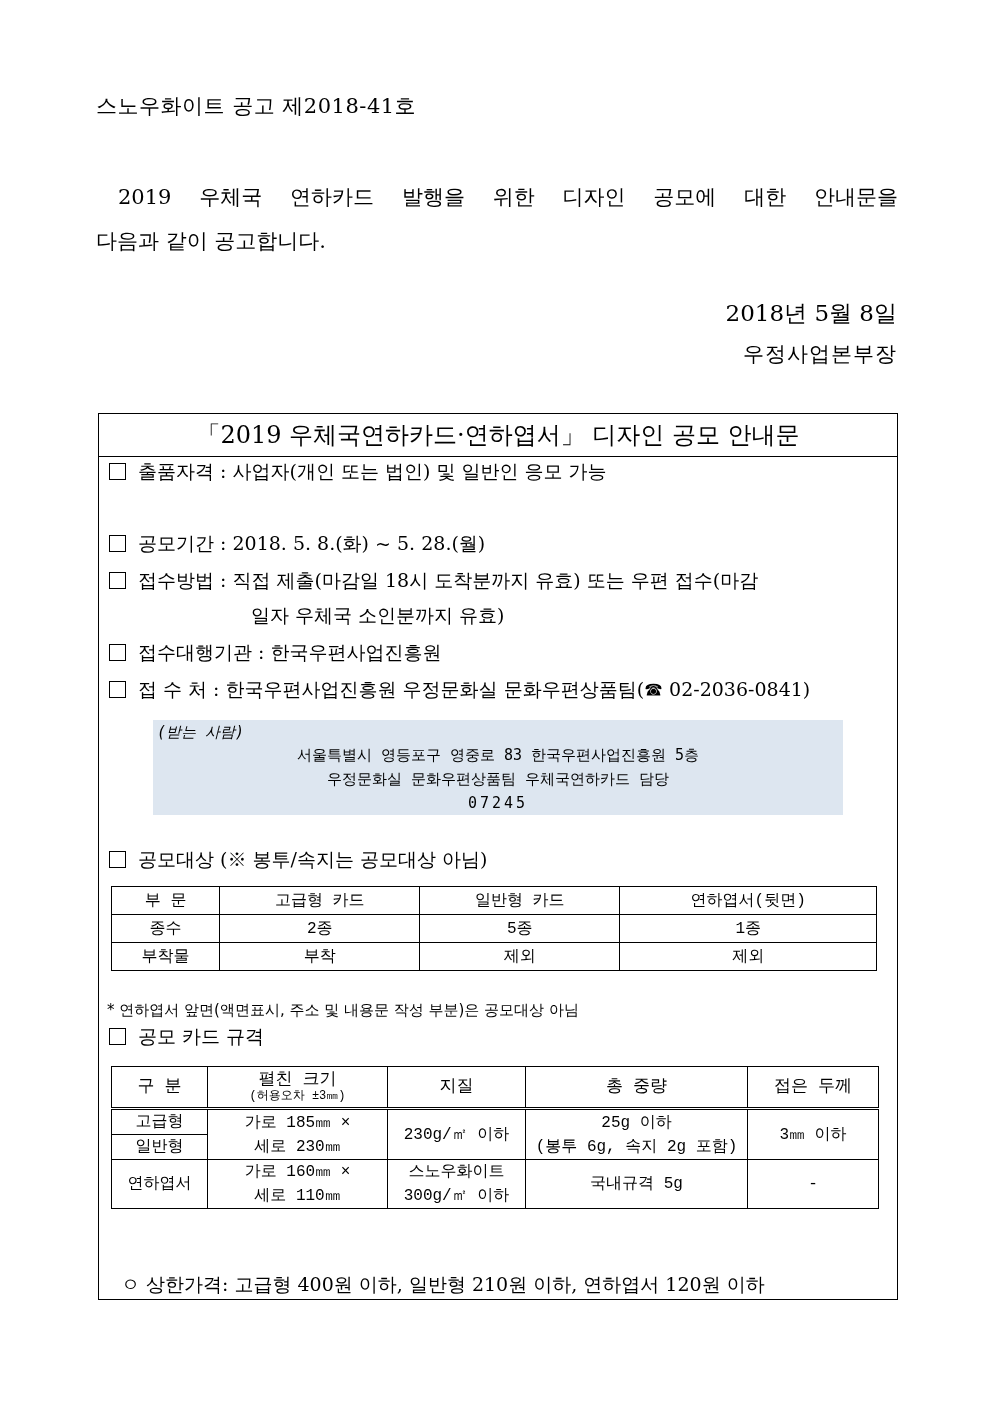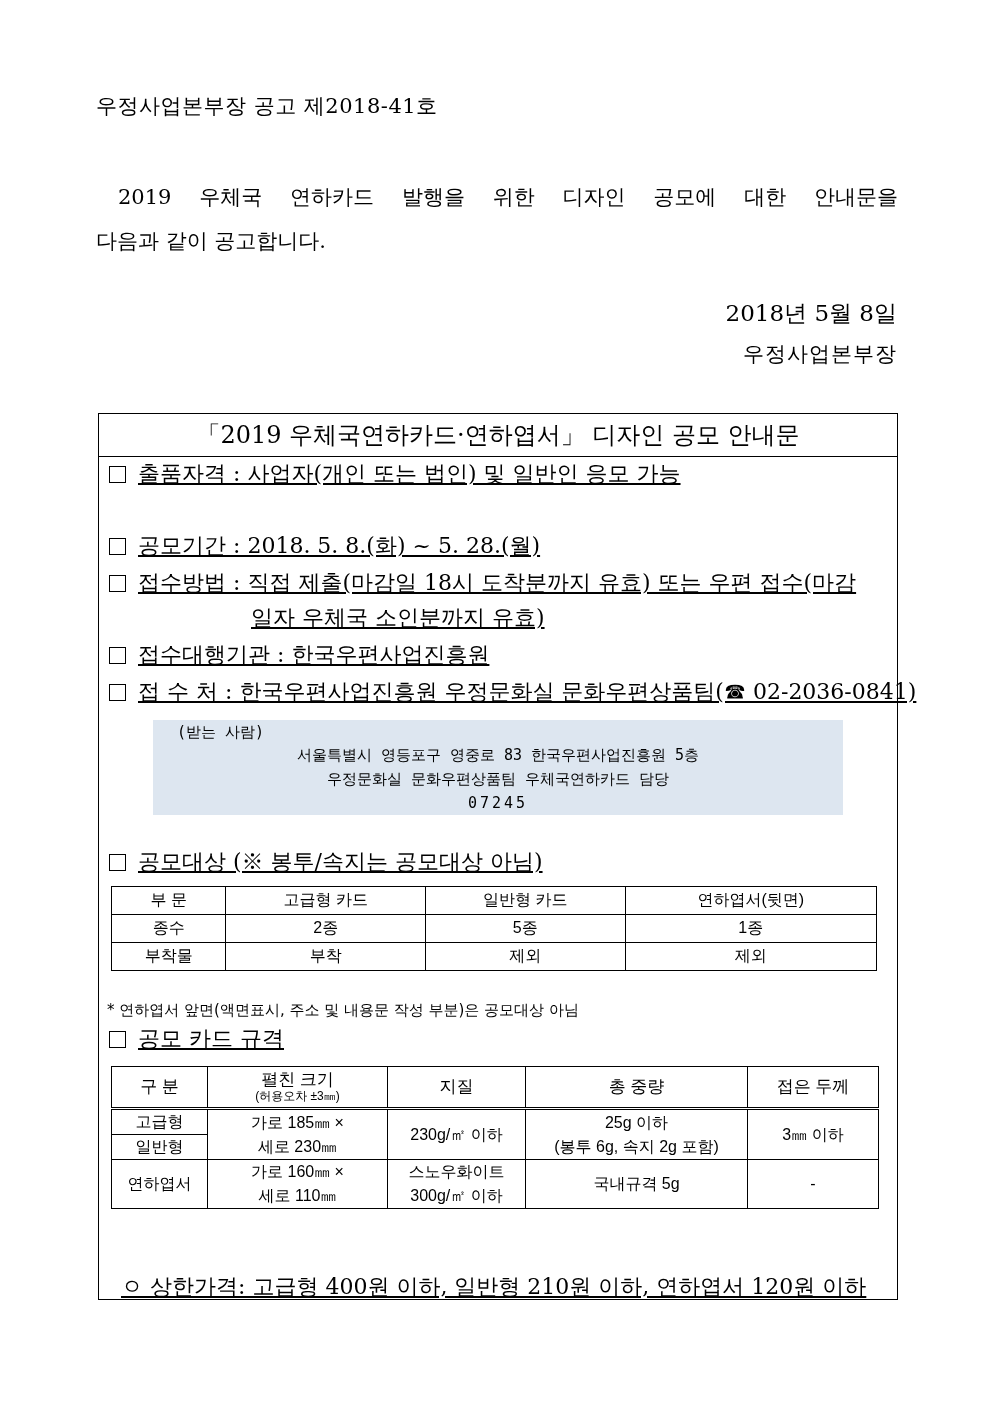--- a/index.html
+++ b/index.html
@@ -7,41 +7,41 @@
   body { position: relative; font-family: "DejaVu Serif", "Liberation Serif", serif; color: #000; overflow: hidden; }
   .abs { position: absolute; white-space: nowrap; }
   .notice-no { left: 96px; top: 92px; font-size: 21px; letter-spacing: 0.5px; }
   .intro { left: 96px; top: 175px; width: 802px; font-size: 21px; line-height: 44px; text-align: justify; text-align-last: left; white-space: normal; }
   .intro .l1 { display: block; text-indent: 22px; text-align: justify; text-align-last: justify; }
   .date { right: 95px; top: 298px; font-size: 23px; text-align: right; }
   .signer { right: 95px; top: 340px; font-size: 21px; text-align: right; letter-spacing: 1px; margin-left: 24px; }
 
   .box { position: absolute; left: 98px; top: 413px; width: 800px; height: 887px; border: 1.5px solid #000; }
   .box-title { height: 43px; border-bottom: 1.5px solid #000; text-align: center; font-size: 24px; line-height: 42px; }
-  .item { position: absolute; left: 10px; font-size: 22px; white-space: nowrap; text-decoration: underline; }
+  .item { position: absolute; left: 10px; font-size: 19px; white-space: nowrap; }
   .chk { display: inline-block; width: 17px; height: 17px; border: 1.3px solid #000; vertical-align: -2px; margin-right: 12px; }
 
   .addr { position: absolute; left: 54px; top: 306px; width: 690px; height: 95px; background: #dde6f0; font-family: "DejaVu Sans Mono", "Liberation Mono", monospace; font-size: 15px; }
-  .addr .lbl { position: absolute; left: 24px; top: 3px; }
+  .addr .lbl { position: absolute; left: 4px; top: 3px; font-style: italic; }
   .addr .ln { position: absolute; left: 0; width: 100%; text-align: center; }
 
-  table { border-collapse: collapse; position: absolute; font-family: Liberation Sans, sans-serif; }
+  table { border-collapse: collapse; position: absolute; font-family: Liberation Mono, monospace; }
   td, th { border: 1px solid #000; text-align: center; font-weight: normal; font-size: 16px; }
   .t1 { left: 12px; top: 472px; width: 766px; }
   .t1 td { height: 28px; }
   .note { position: absolute; left: 8px; top: 568px; font-size: 15px; font-family: "DejaVu Sans", "Liberation Sans", sans-serif; margin-top: 19px; }
   .t2 { left: 12px; top: 652px; width: 768px; }
   .t2 th { height: 42px; font-size: 17px; border-bottom: 3px double #000; line-height: 1.1; }
   .t2 th small { font-size: 12px; display: block; }
   .t2 td { font-size: 16px; line-height: 24px; }
 </style>
 </head>
 <body>
 
-<div class="abs notice-no">우정사업본부장 공고 제2018-41호</div>
+<div class="abs notice-no">스노우화이트 공고 제2018-41호</div>
 
 <div class="abs intro">
   <span class="l1">2019 우체국 연하카드 발행을 위한 디자인 공모에 대한 안내문을</span>
   <span>다음과 같이 공고합니다.</span>
 </div>
 
 <div class="abs date">2018년 5월 8일</div>
 <div class="abs signer">우정사업본부장</div>
 
 <div class="box">

